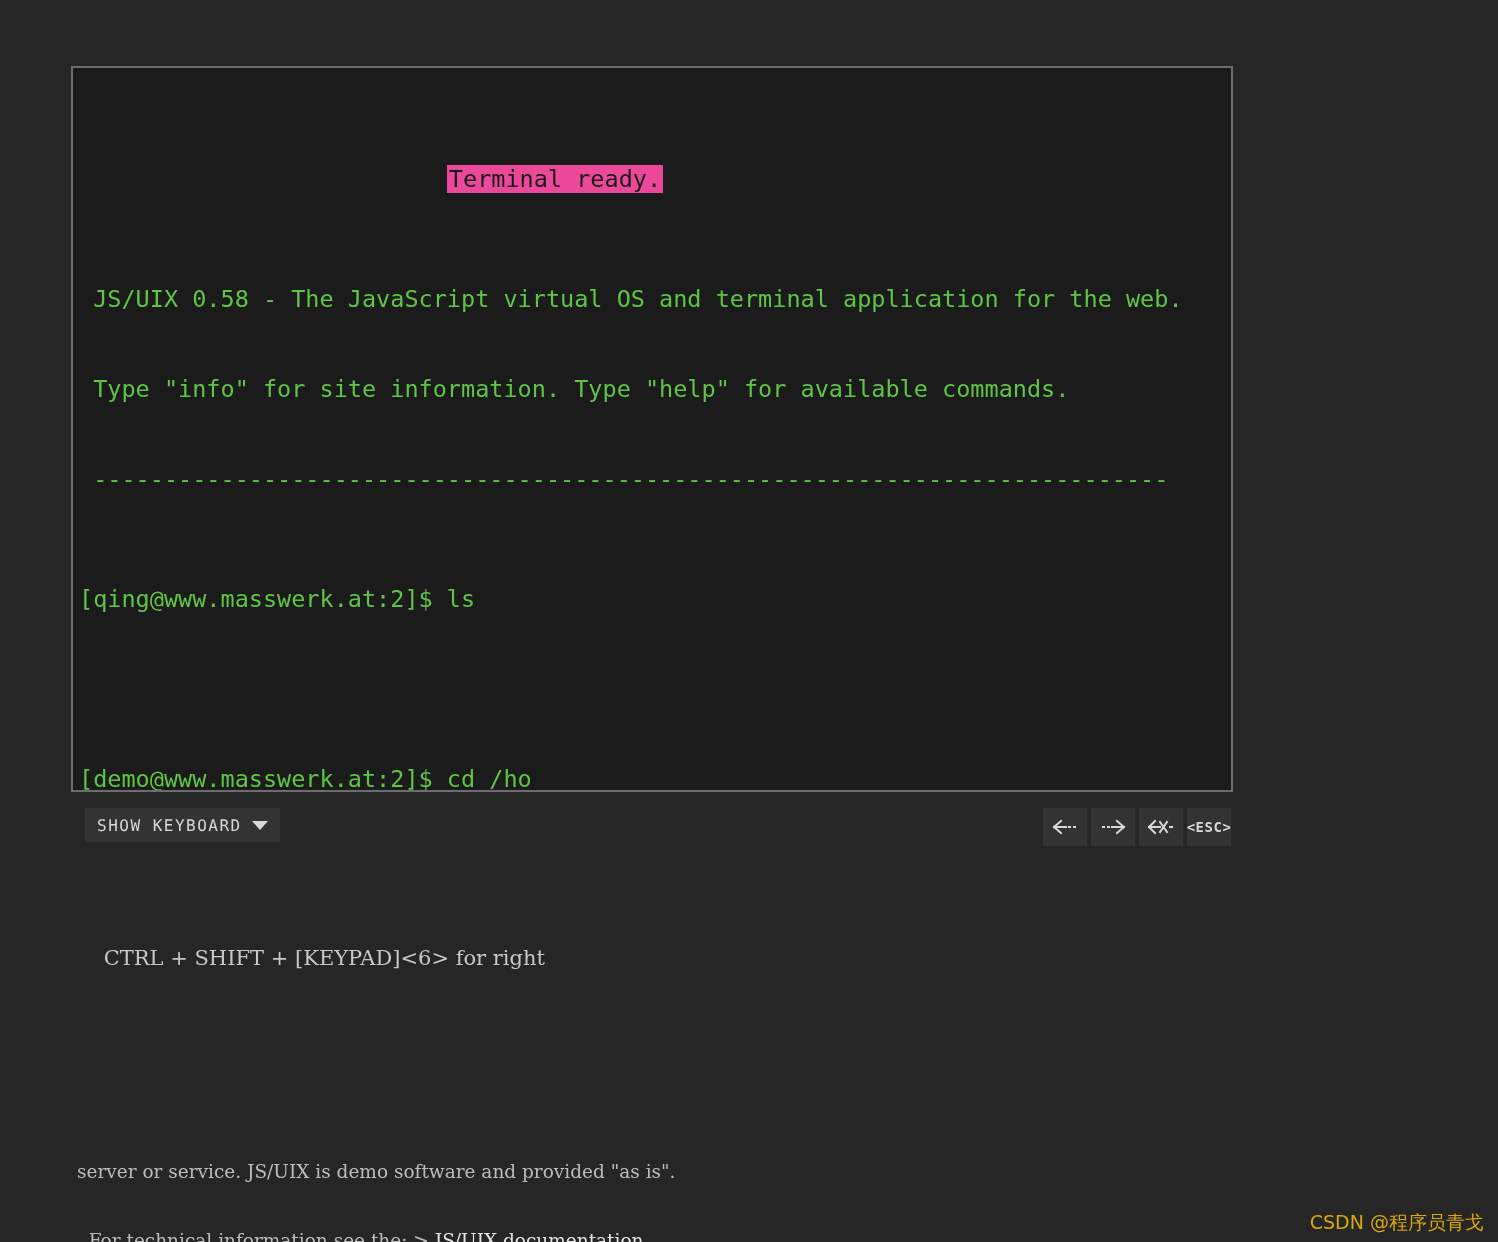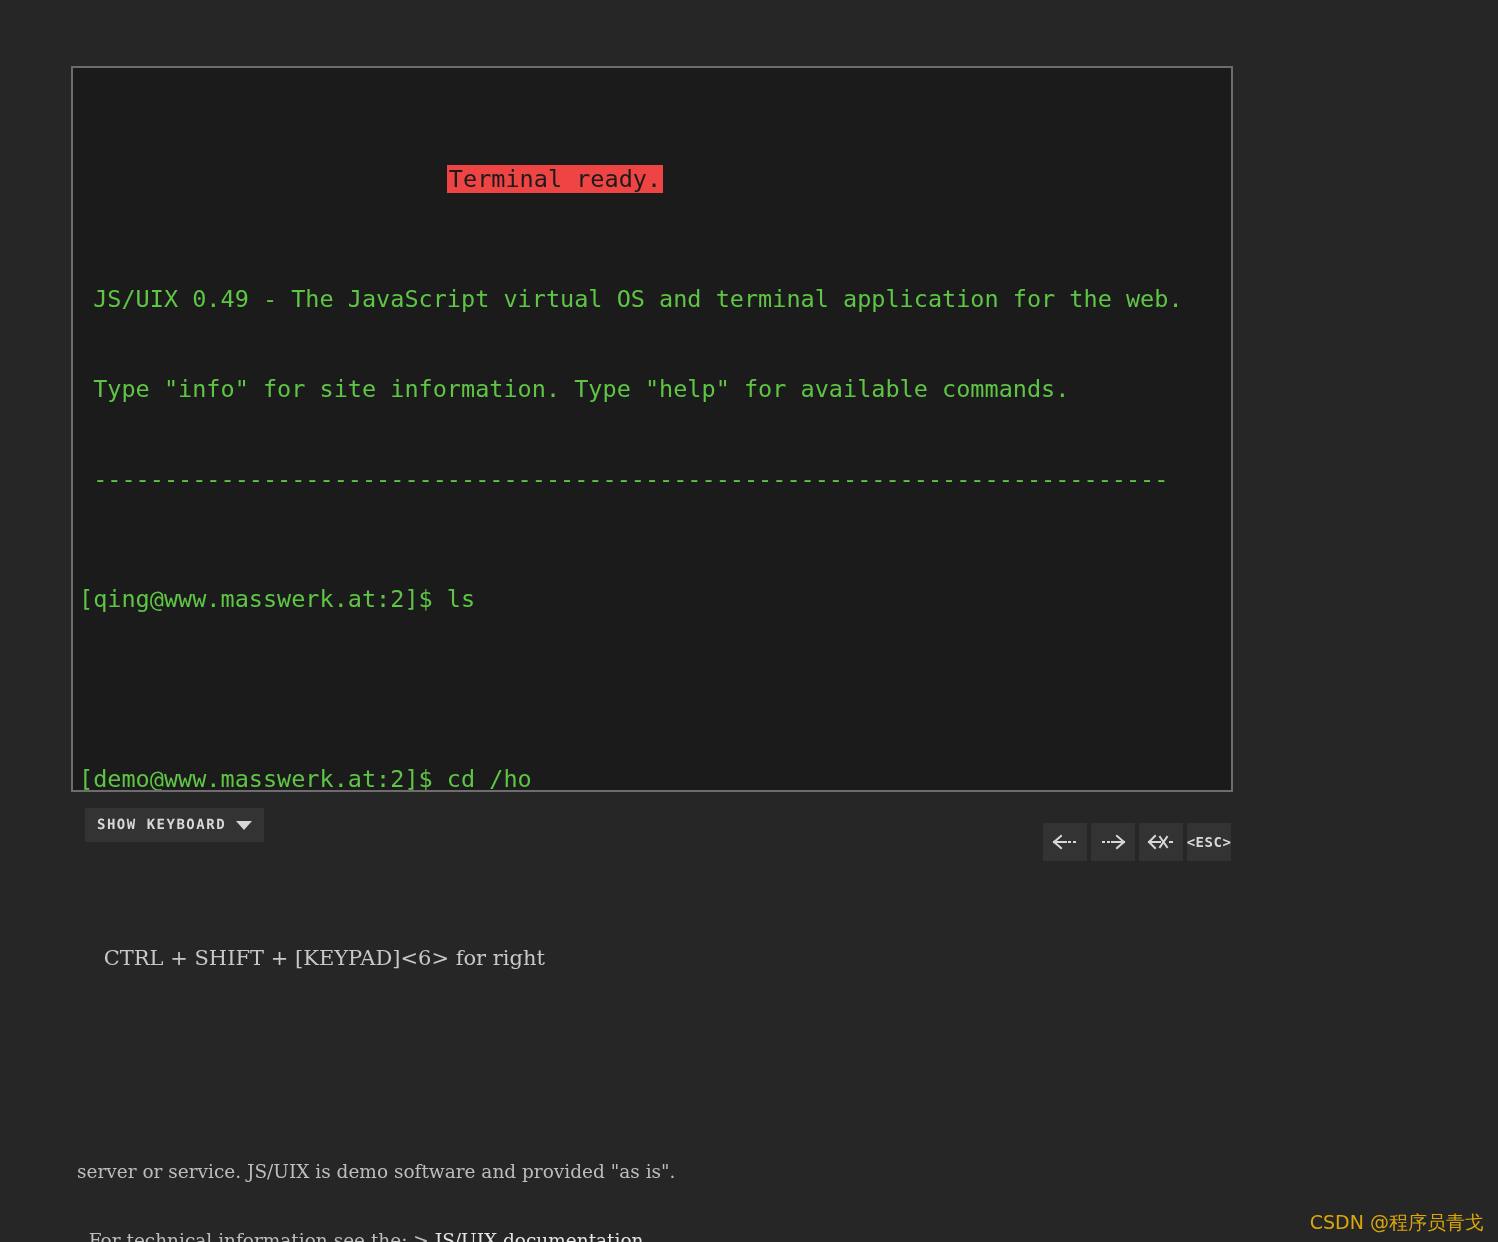--- a/index.html
+++ b/index.html
@@ -41,21 +41,21 @@
     letter-spacing: 0px;
   }
   .tline {
     white-space: pre;
     min-height: 30px;
   }
   .banner-line {
     white-space: pre;
   }
   .banner {
-    background: #ef4444;
+    background: #ec4899;
     color: #1b1b1b;
     padding: 0 2px;
   }
 
   
   #terminal-toolbar {
     position: absolute;
     left: 71px;
     top: 803px;
     width: 1162px;
@@ -70,36 +70,36 @@
     background: #333333;
     color: #d8d8d8;
     display: flex;
     align-items: center;
     gap: 10px;
     cursor: pointer;
     user-select: none;
   }
   .pixfont {
     font-family: "DejaVu Sans Mono", monospace;
-    font-size: 14px;
-    font-weight: bold;
+    font-size: 16px;
+    font-weight: normal;
     letter-spacing: 1.5px;
     text-rendering: geometricPrecision;
   }
   #show-keyboard-caret {
     width: 0;
     height: 0;
     border-left: 8px solid transparent;
     border-right: 8px solid transparent;
     border-top: 9px solid #d8d8d8;
   }
   #key-buttons {
     position: absolute;
     right: 2px;
-    top: 20px;
+    top: 5px;
     display: flex;
     gap: 4px;
   }
   .key-button {
     width: 44px;
     height: 38px;
     background: #333333;
     color: #d8d8d8;
     display: flex;
     align-items: center;
@@ -156,21 +156,21 @@
   }
 </style>
 </head>
 <body>
 
 <div id="terminal-window">
   <div id="terminal-screen">
 
     <div class="tline banner-line"><span>                          </span><span class="banner">Terminal ready.</span></div>
 
-    <div class="tline"> JS/UIX 0.49 - The JavaScript virtual OS and terminal application for the web.</div>
+    <div class="tline"> JS/UIX 0.58 - The JavaScript virtual OS and terminal application for the web.</div>
     <div class="tline"> Type "info" for site information. Type "help" for available commands.</div>
     <div class="tline"> ----------------------------------------------------------------------------</div>
 
     <div class="tline">[qing@www.masswerk.at:2]$ ls</div>
     <div class="tline"></div>
     <div class="tline">[demo@www.masswerk.at:2]$ cd /ho</div>
     
     
     
     

